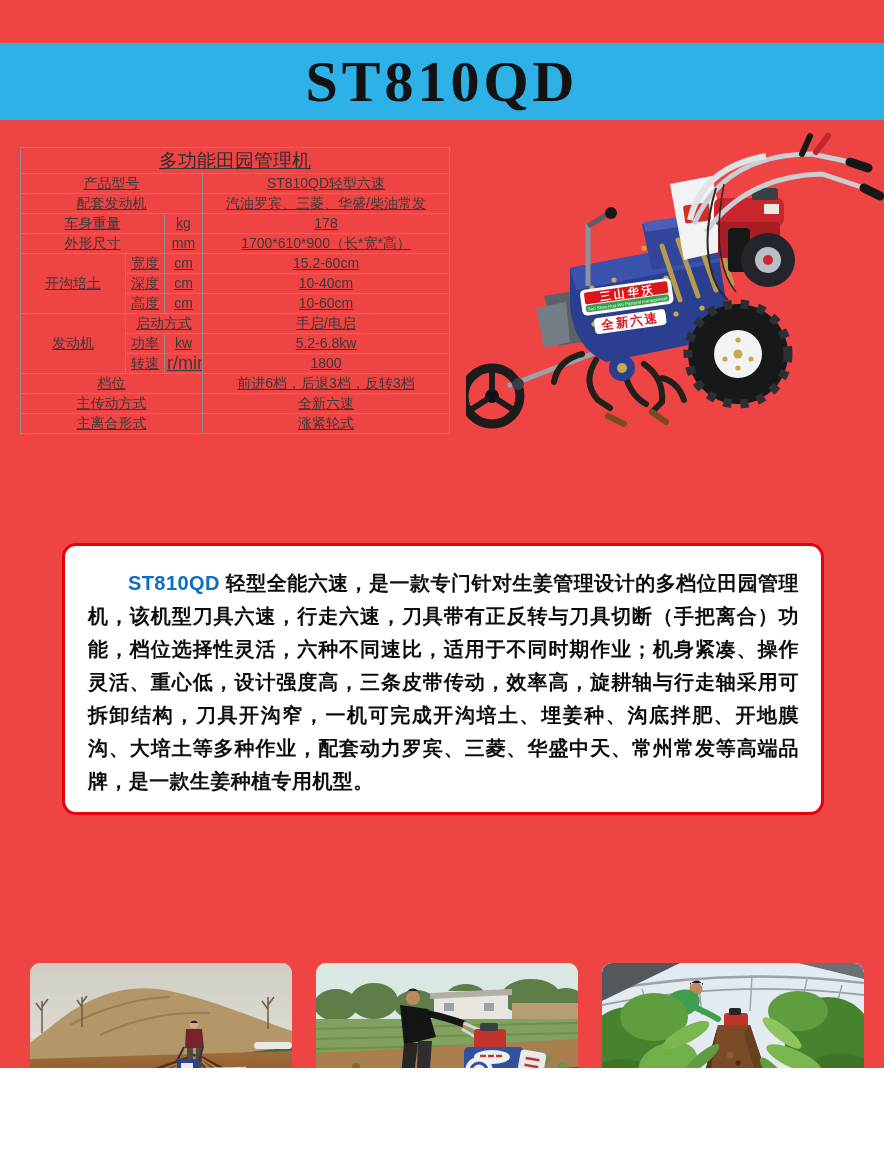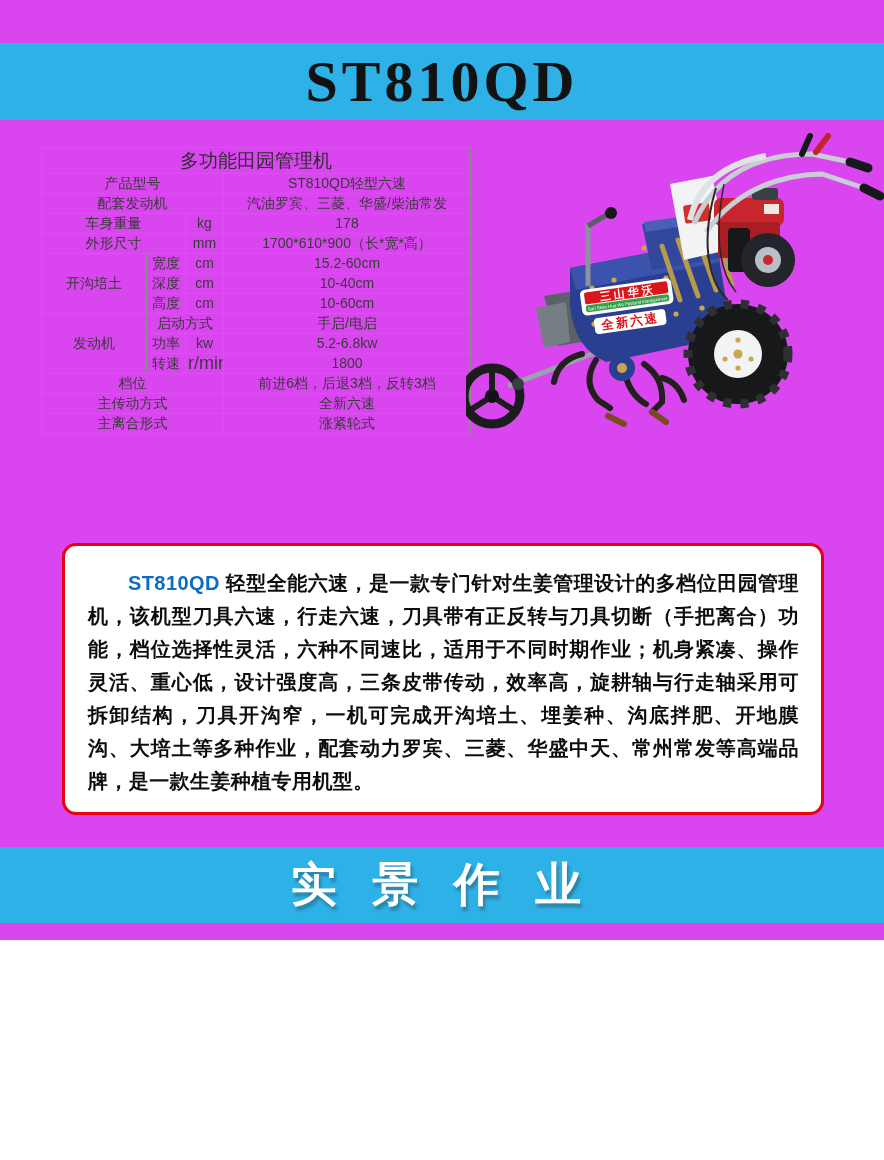--- a/index.html
+++ b/index.html
@@ -1,20 +1,20 @@
 <!DOCTYPE html>
 <html><head>
 <meta charset="utf-8">
 <style>
   * { margin: 0; padding: 0; box-sizing: border-box; }
   html,body { background: #ffffff; }
   #page {
     position: relative;
-    width: 884px; height: 940px;
-    background: #d946ef;
+    width: 884px; height: 1068px;
+    background: #ef4444;
     overflow: hidden;
     font-family: "Liberation Sans", sans-serif;
   }
   
   .banner {
     position: absolute; left: 0; width: 884px;
     background: #2eb1e6;
     display: flex; align-items: center; justify-content: center;
   }
   #banner-model { top: 43px; height: 77px; }
@@ -27,24 +27,24 @@
     font-family: "Liberation Serif", serif;
     font-size: 46px; font-weight: 700; color: #ffffff;
     letter-spacing: 12px;
     text-shadow: 2px 4px 3px rgba(40,40,40,0.35);
   }
   #banner-scope { top: 458px; height: 72px; }
   #banner-work  { top: 847px; height: 76px; }
 
   
   #spec-table {
-    position: absolute; left: 41px; top: 147px;
+    position: absolute; left: 20px; top: 147px;
     border-collapse: collapse; table-layout: fixed;
     width: 429px;
-    font-size: 14px; color: #3a3a3a;
+    font-size: 14px; color: #3a3a3a; text-decoration: underline;
   }
   #spec-table td {
     border: 1px solid #8c8c8c;
     text-align: center; vertical-align: middle;
     height: 20px; line-height: 15px;
     padding: 1px 2px;
     overflow: hidden; white-space: nowrap;
   }
   #spec-table td.t-title {
     font-size: 19px; height: 26px; color: #2f2f2f;
@@ -276,23 +276,20 @@
         <text x="162" y="198" font-size="12.5" font-weight="bold" fill="#d8161c" text-anchor="middle" letter-spacing="2">全新六速</text>
       </g>
     </svg>
   </div>
 
 
   <div id="desc-box">
     <p><span class="model-blue">ST810QD </span><span>轻型全能六速，是一款专门针对生姜管理设计的多档位田园管理机，该机型刀具六速，行走六速，刀具带有正反转与刀具切断（手把离合）功能，档位选择性灵活，六种不同速比，适用于不同时期作业；机身紧凑、操作灵活、重心低，设计强度高，三条皮带传动，效率高，旋耕轴与行走轴采用可拆卸结构，刀具开沟窄，一机可完成开沟培土、埋姜种、沟底拌肥、开地膜沟、大培土等多种作业，配套动力罗宾、三菱、华盛中天、常州常发等高端品牌，是一款生姜种植专用机型。</span></p>
   </div>
 
-  <div class="banner" id="banner-work">
-    <span class="section-title">实 景 作 业</span>
-  </div>
 
   <div id="photos">
 
     <div class="photo">
       <svg viewBox="0 0 262 162" width="262" height="162">
         <defs>
           <linearGradient id="sky1" x1="0" y1="0" x2="0" y2="1">
             <stop offset="0" stop-color="#cfccc3"></stop>
               <stop offset="1" stop-color="#dedbd2"></stop>
           </linearGradient>

